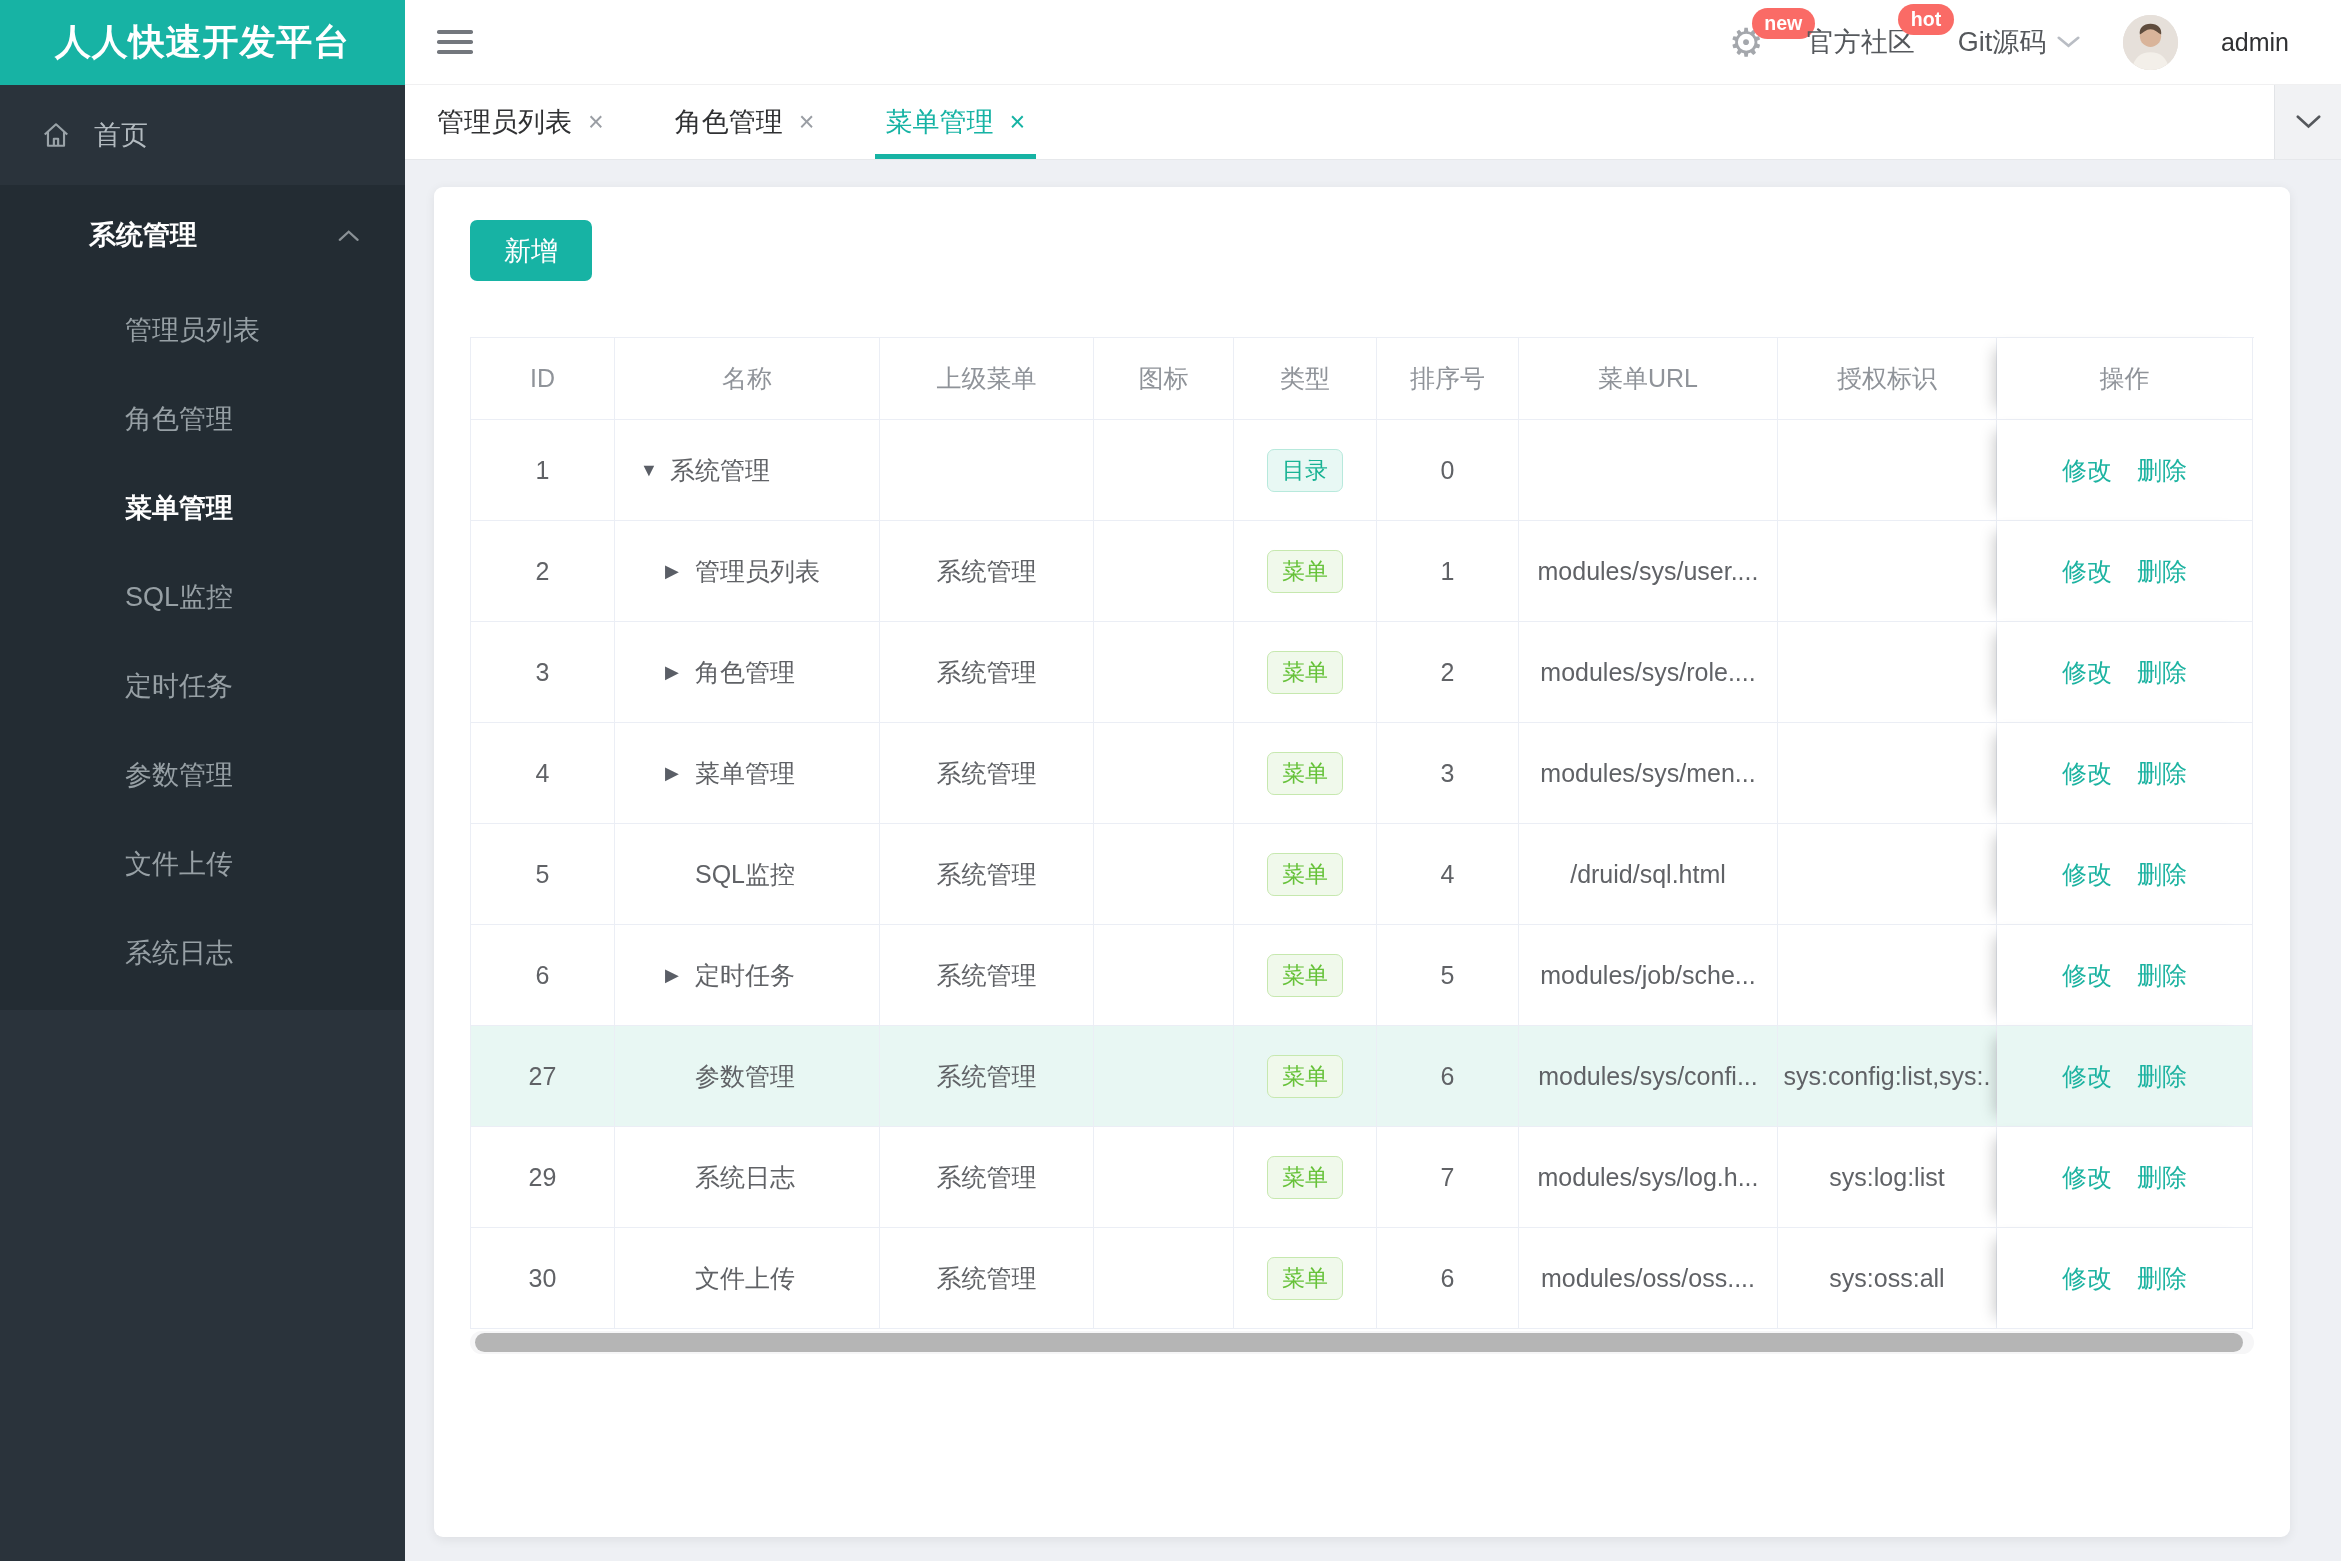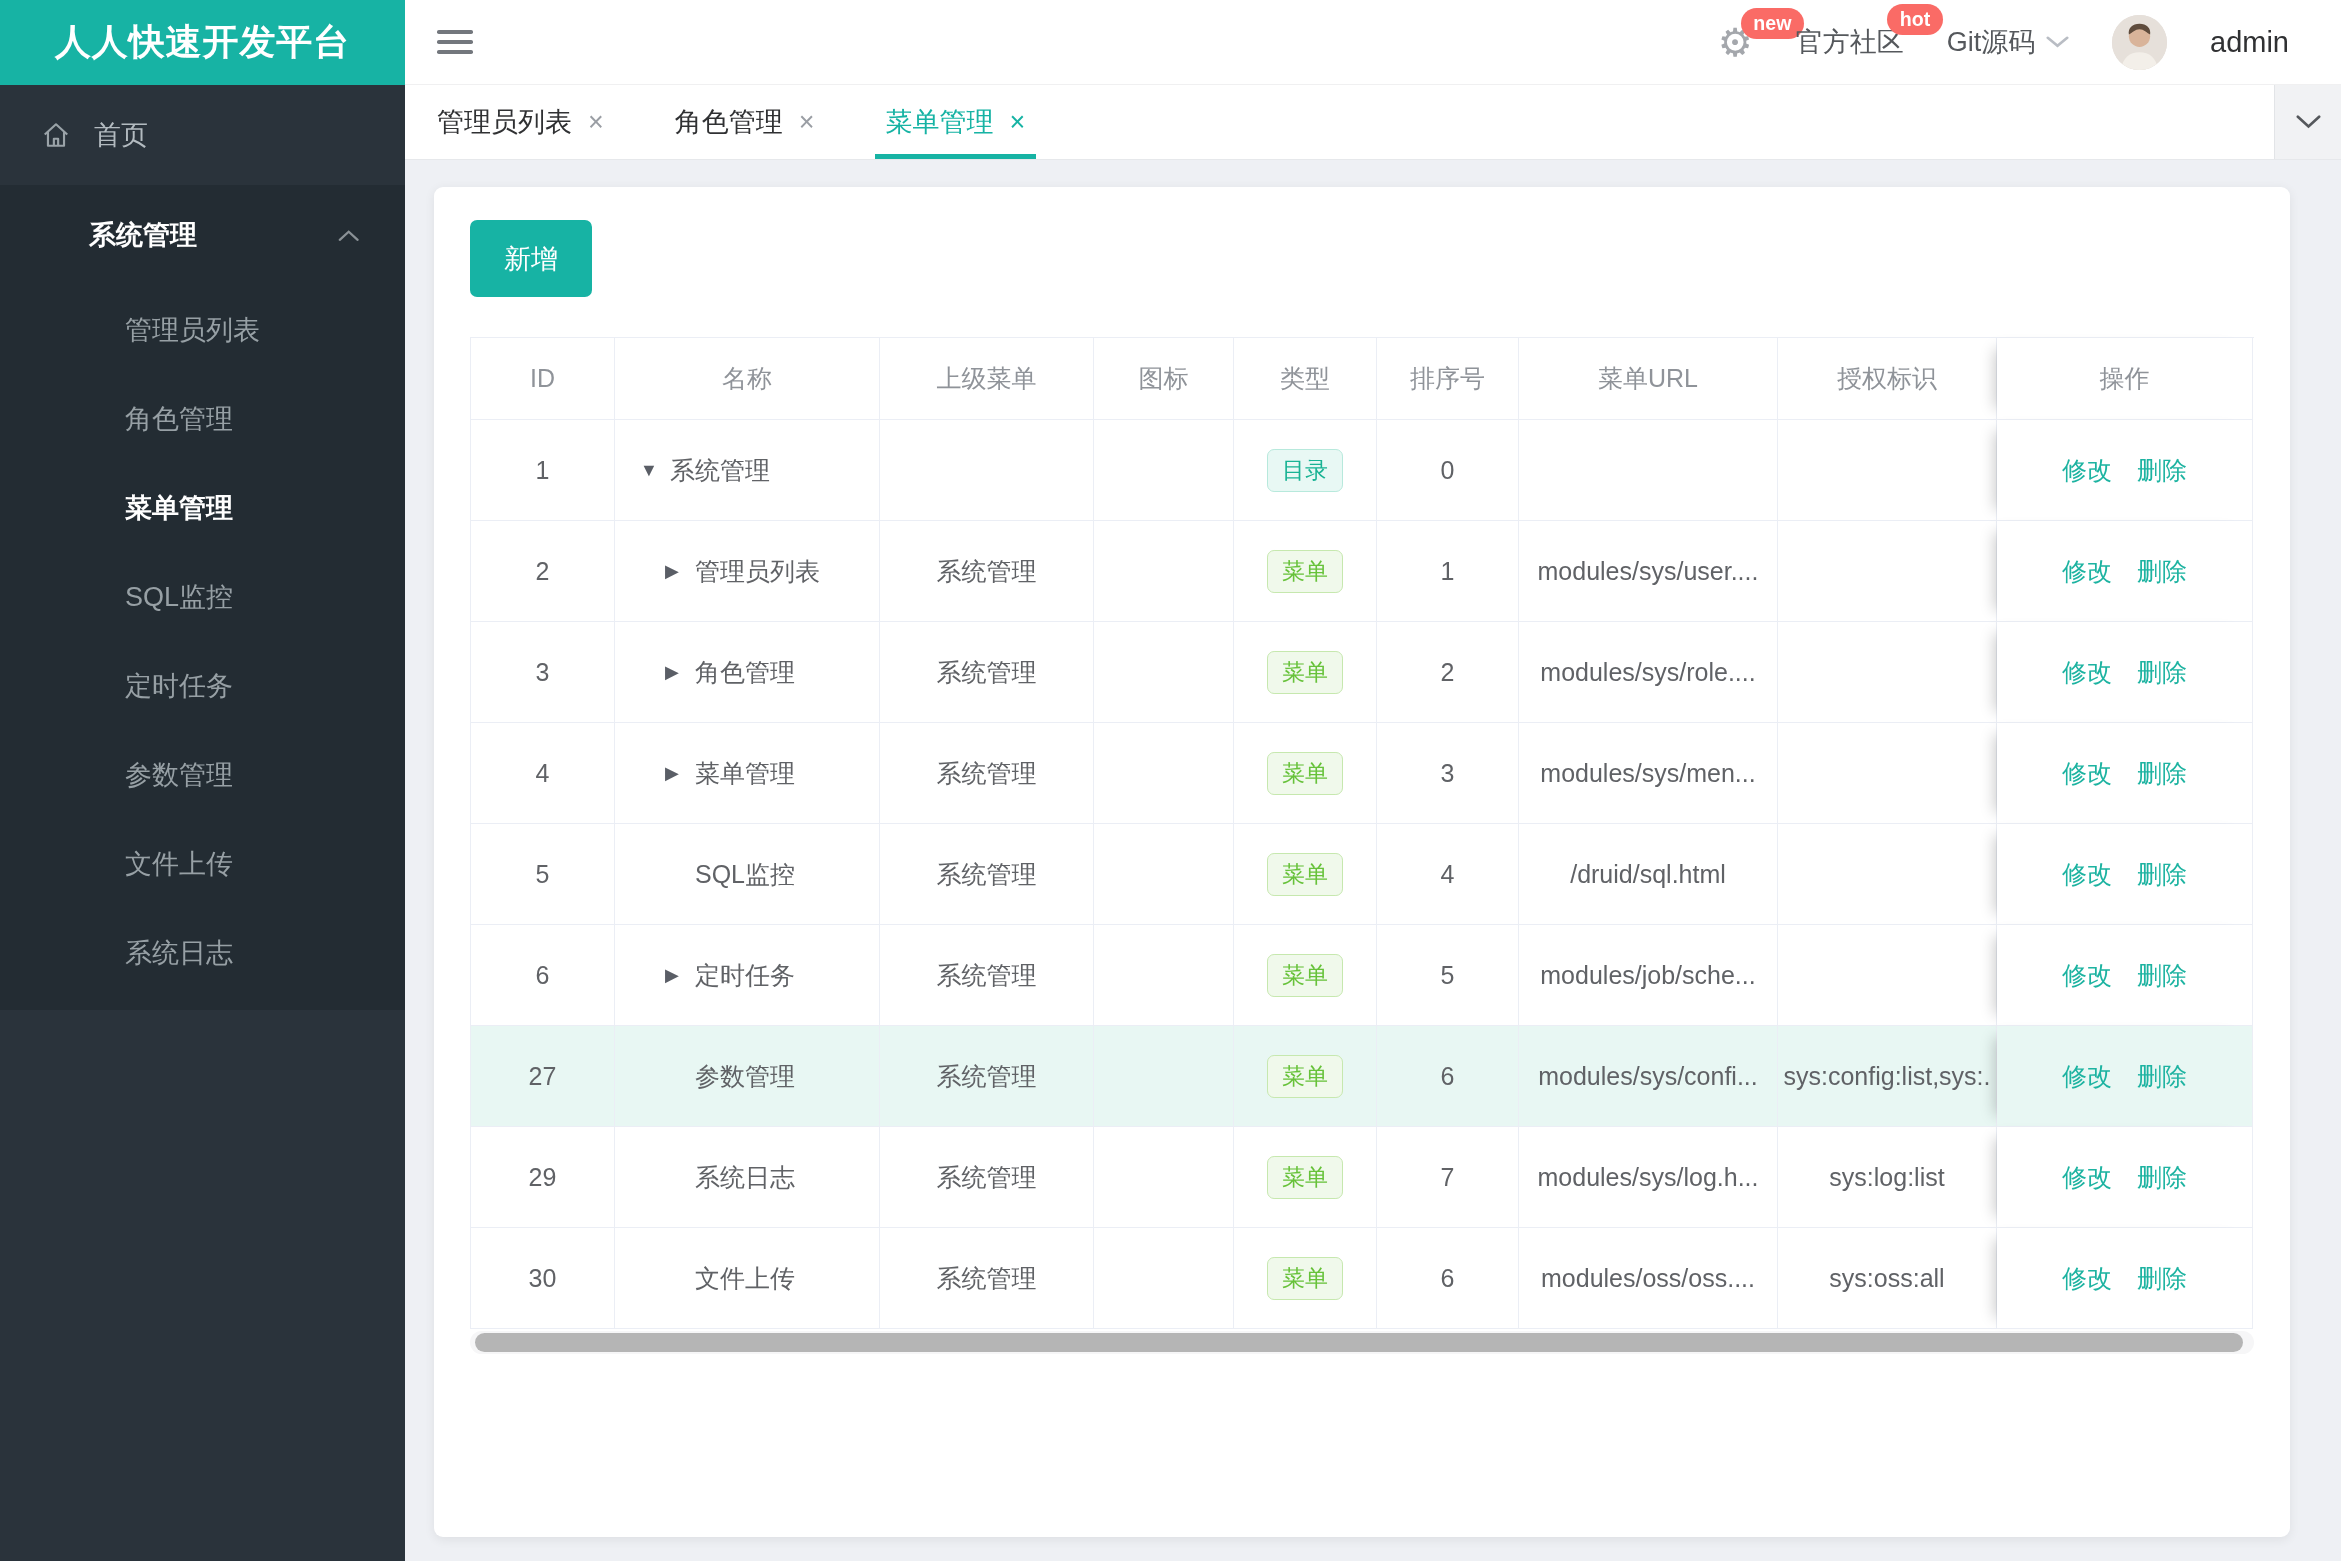--- a/index.html
+++ b/index.html
@@ -18,21 +18,21 @@
   .hright{margin-left:auto;display:flex;align-items:center;gap:43px;padding-right:53px;}
   .gearwrap{position:relative;}
   .gear{font-size:39px;color:#a4a7ac;line-height:1;}
   .pill{position:absolute;background:#fa6b66;color:#fff;font-size:19.6px;line-height:1;
         padding:5.3px 12.5px;border-radius:890px;font-weight:700;}
   .pill.new{top:-14.2px;left:23px;}
   .pill.hot{top:-19.6px;right:-39px;}
   .hlink{position:relative;font-size:27px;color:#55585c;cursor:pointer;}
   .gitwrap{display:flex;align-items:center;gap:10.7px;font-size:27px;color:#55585c;cursor:pointer;justify-content:space-between;}
   .avatar{width:55px;height:55px;border-radius:50%;overflow:hidden;background:#e3dcd6;flex:0 0 auto;}
-  .uname{font-size:29px;color:#303133;}
+  .uname{font-size:25px;color:#303133;}
 
   
   .sidebar{position:absolute;left:0;top:85px;width:405px;height:1476px;background:#2a333b;z-index:4;}
   .side-home{height:100px;display:flex;align-items:center;gap:23px;padding-left:41px;
              color:#b3bbc0;font-size:27px;cursor:pointer;}
   .side-group{background:#232c33;padding-bottom:12.5px;}
   .side-group-head{height:100px;display:flex;align-items:center;padding-left:89px;position:relative;
                    color:#ffffff;font-size:27px;font-weight:700;cursor:pointer;}
   .side-group-head svg{position:absolute;right:46px;top:50%;margin-top:-5.3px;}
   .side-item{height:89px;display:flex;align-items:center;padding-left:125px;
@@ -48,21 +48,21 @@
   .tab.active{color:#17b3a4;}
   .tab.active .close{color:#17b3a4;}
   .tab.active::after{content:"";position:absolute;left:5.3px;right:5.3px;bottom:0;height:5.3px;background:#17b3a4;}
   .tab-more{position:absolute;right:0;top:0;width:68px;height:74px;background:#f1f2f4;
             border-left:0.9px solid #e2e4e7;display:flex;align-items:center;justify-content:center;cursor:pointer;}
 
   
   .content{position:absolute;left:405px;top:160px;width:1937px;height:1402px;background:#eef0f4;}
   .card{position:absolute;left:29px;top:27px;width:1856px;height:1350px;background:#ffffff;
         border-radius:9px;box-shadow:0 2.7px 10.7px rgba(0,0,0,0.07);}
-  .btn-add{position:absolute;left:36px;top:33px;width:122px;height:77px;background:#17b3a4;color:#fff;
+  .btn-add{position:absolute;left:36px;top:33px;width:122px;height:61px;background:#17b3a4;color:#fff;
            font-size:27px;border:none;border-radius:7.1px;cursor:pointer;font-family:inherit;}
 
   
   .table{position:absolute;left:36px;top:150px;width:1784px;border-top:0.9px solid #ebeef5;
          border-left:0.9px solid #ebeef5;font-size:25px;}
   .trow{display:grid;grid-template-columns:144px 265px 214px 140px 143px 142px 259px 219px 256px;}
   .cell{border-right:0.9px solid #ebeef5;border-bottom:0.9px solid #ebeef5;display:flex;align-items:center;
         justify-content:center;min-height:101px;background:#fff;overflow:hidden;white-space:nowrap;}
   .trow.head .cell{min-height:82px;font-weight:400;color:#8f9399;}
   .cell.name{justify-content:flex-start;padding-left:50px;}

